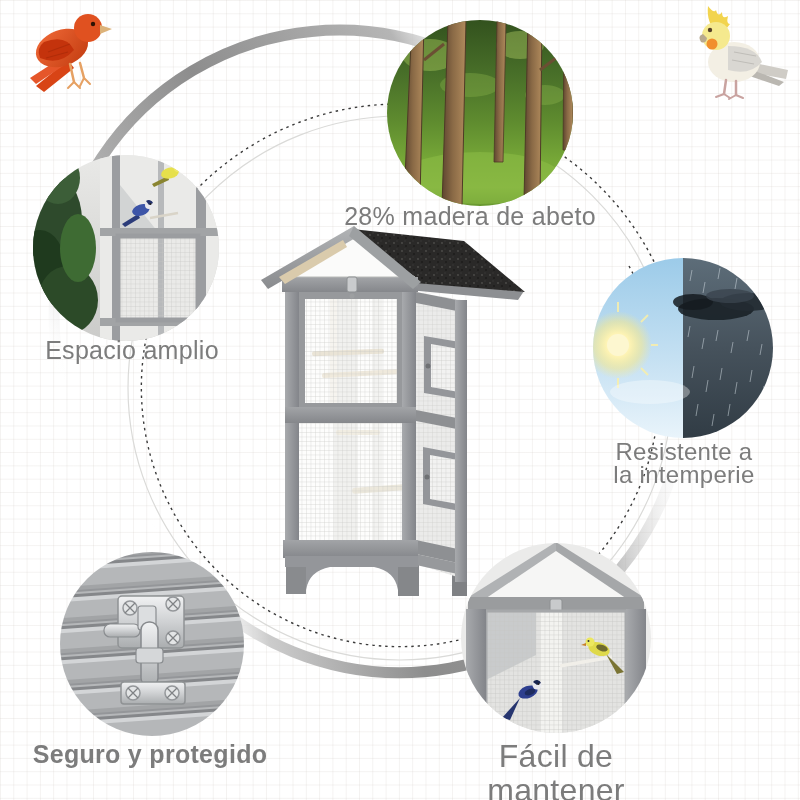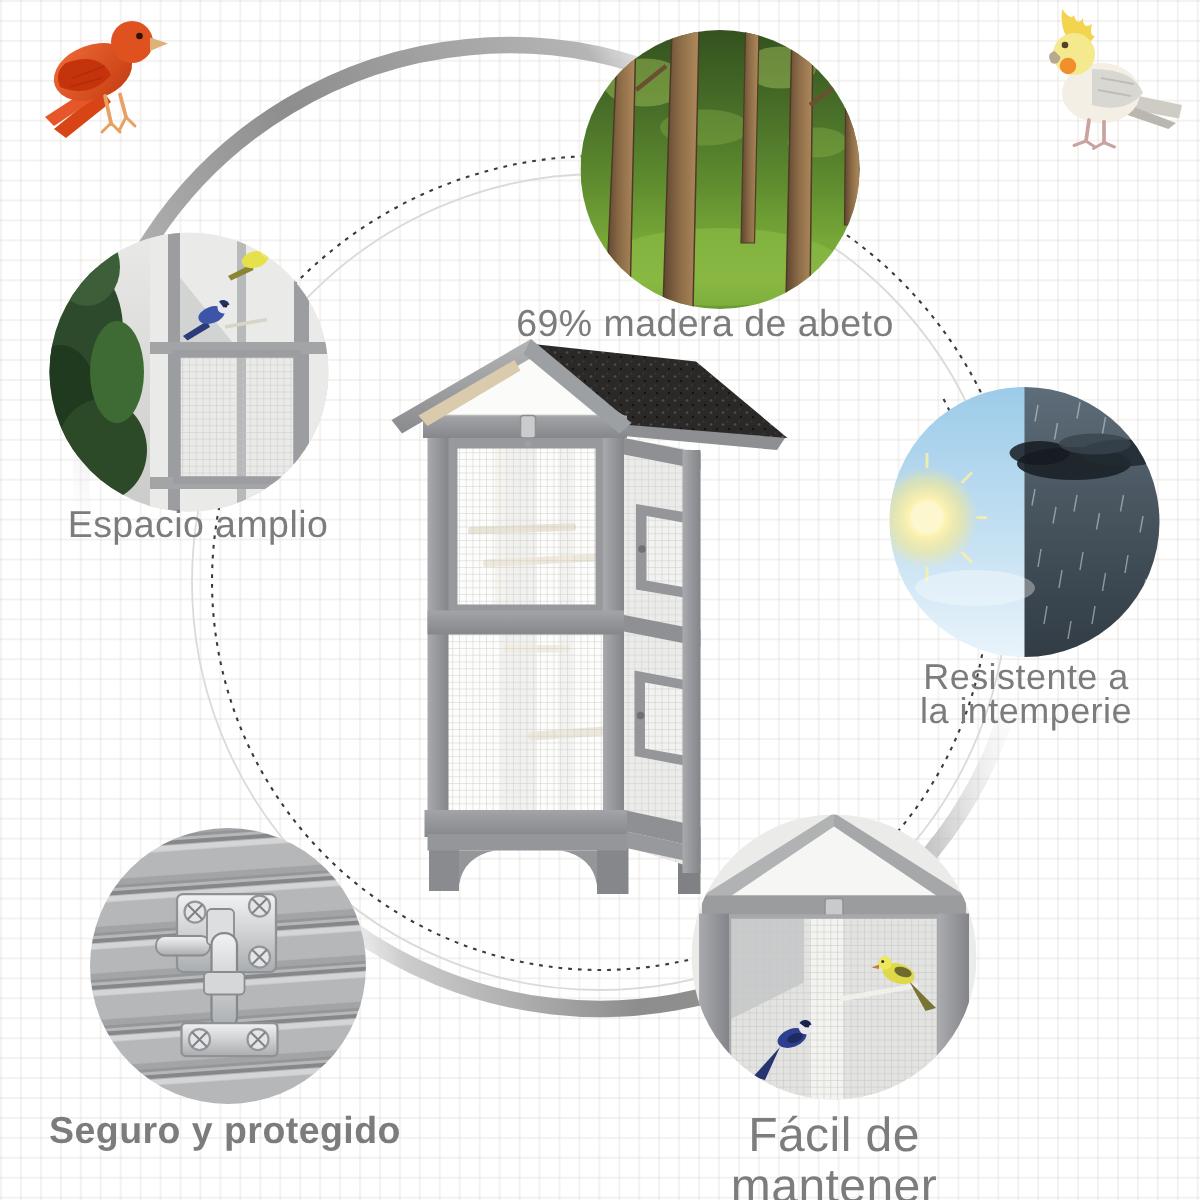--- a/index.html
+++ b/index.html
@@ -353,21 +353,21 @@
     <path d="M734 52 L756 56 M732 60 L754 64" stroke="#b9b7b2" stroke-width="1.2" opacity="0.8"></path>
     <circle cx="716" cy="36" r="14" fill="#f5e98e"></circle>
     <circle cx="712" cy="44" r="5.5" fill="#f08a28" opacity="0.95"></circle>
     <path d="M703 34 Q697 36 701 42 Q706 44 707 38 Z" fill="#b8a98e"></path>
     <circle cx="710" cy="30" r="2.2" fill="#55402a"></circle>
     <path d="M726 80 L724 94 M736 81 L736 95" stroke="#c9a3a0" stroke-width="2.5" stroke-linecap="round"></path>
     <path d="M724 94 L716 97 M724 94 L730 98 M736 95 L729 99 M736 95 L743 98" stroke="#c9a3a0" stroke-width="2" stroke-linecap="round"></path>
   </g>
 </svg>
 
-<div class="label wood">69% madera de abeto</div>
+<div class="label wood">28% madera de abeto</div>
 <div class="label weather">
   <span>Resistente a</span><br>
   <span>la intemperie</span>
 </div>
 <div class="label space">Espacio amplio</div>
 <div class="label secure">Seguro y protegido</div>
 <div class="label maintain">Fácil de mantener</div>
 
 </div>
 

